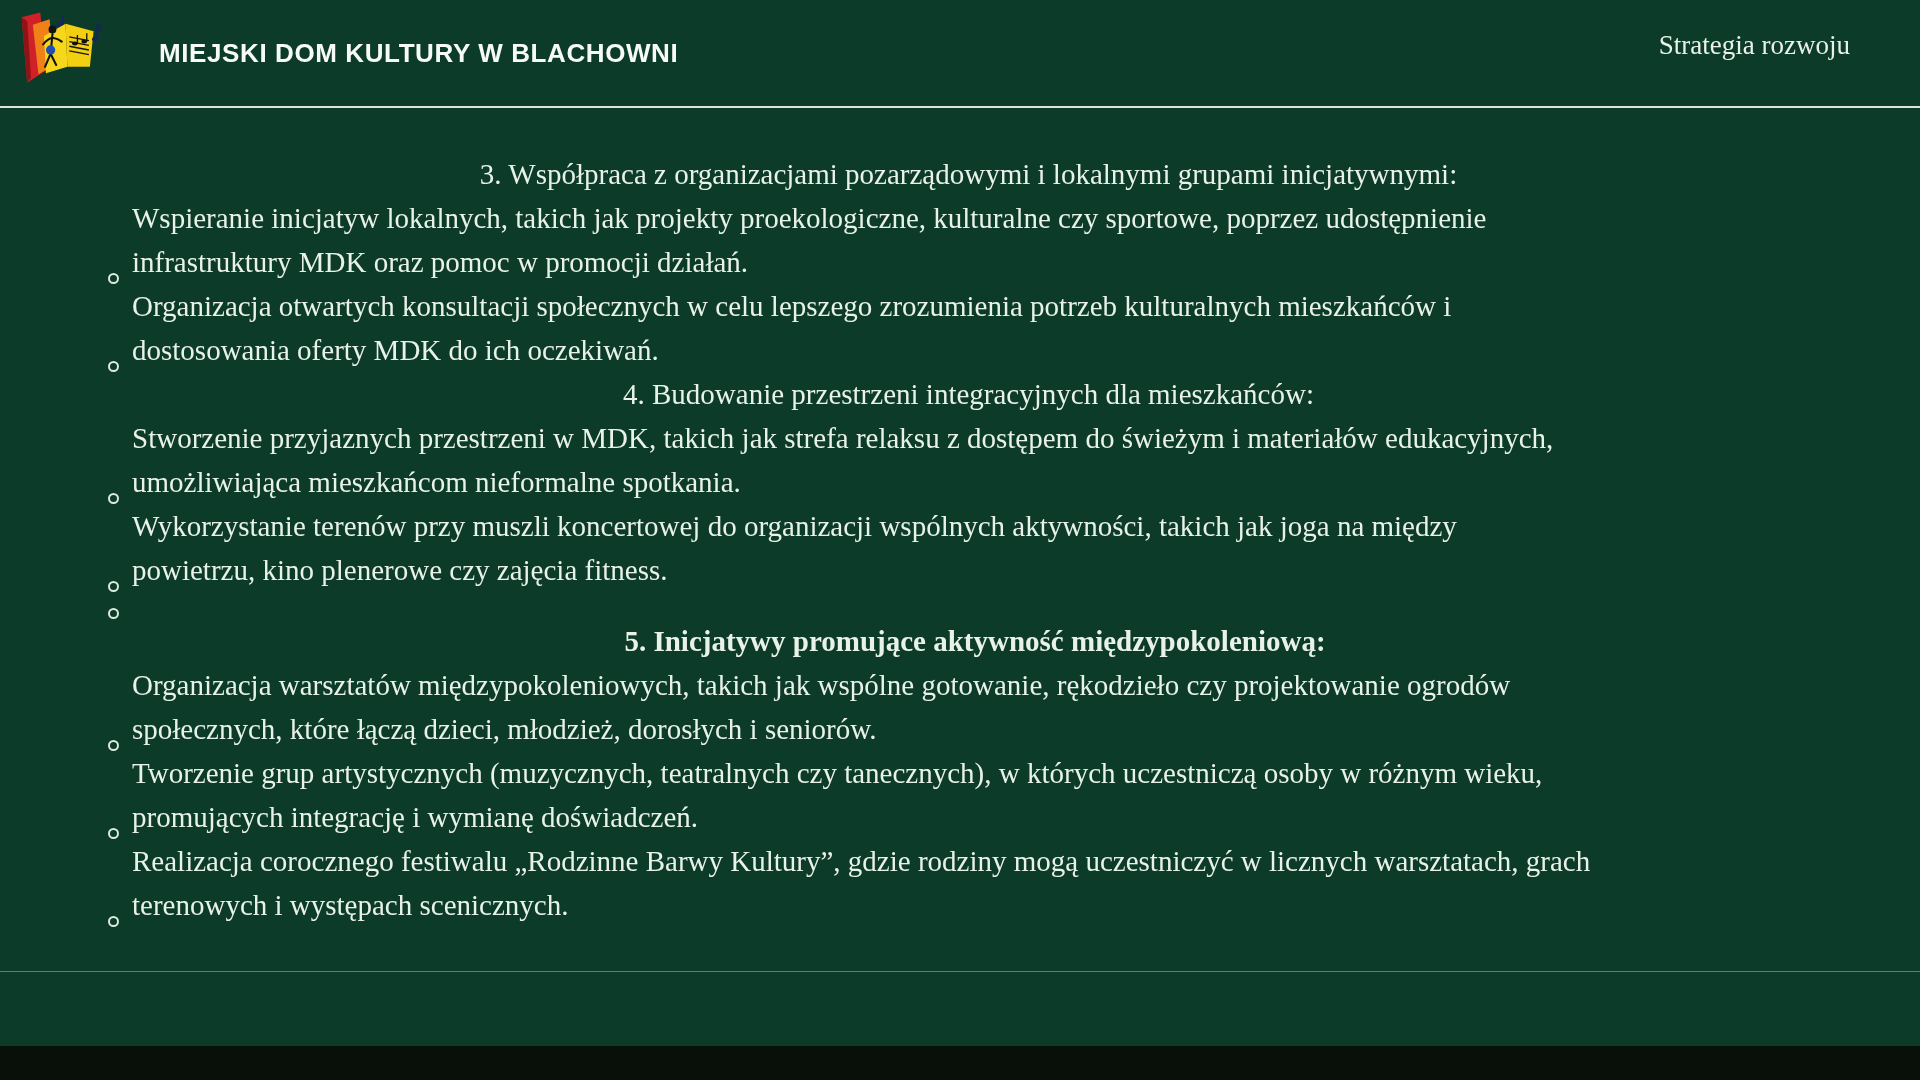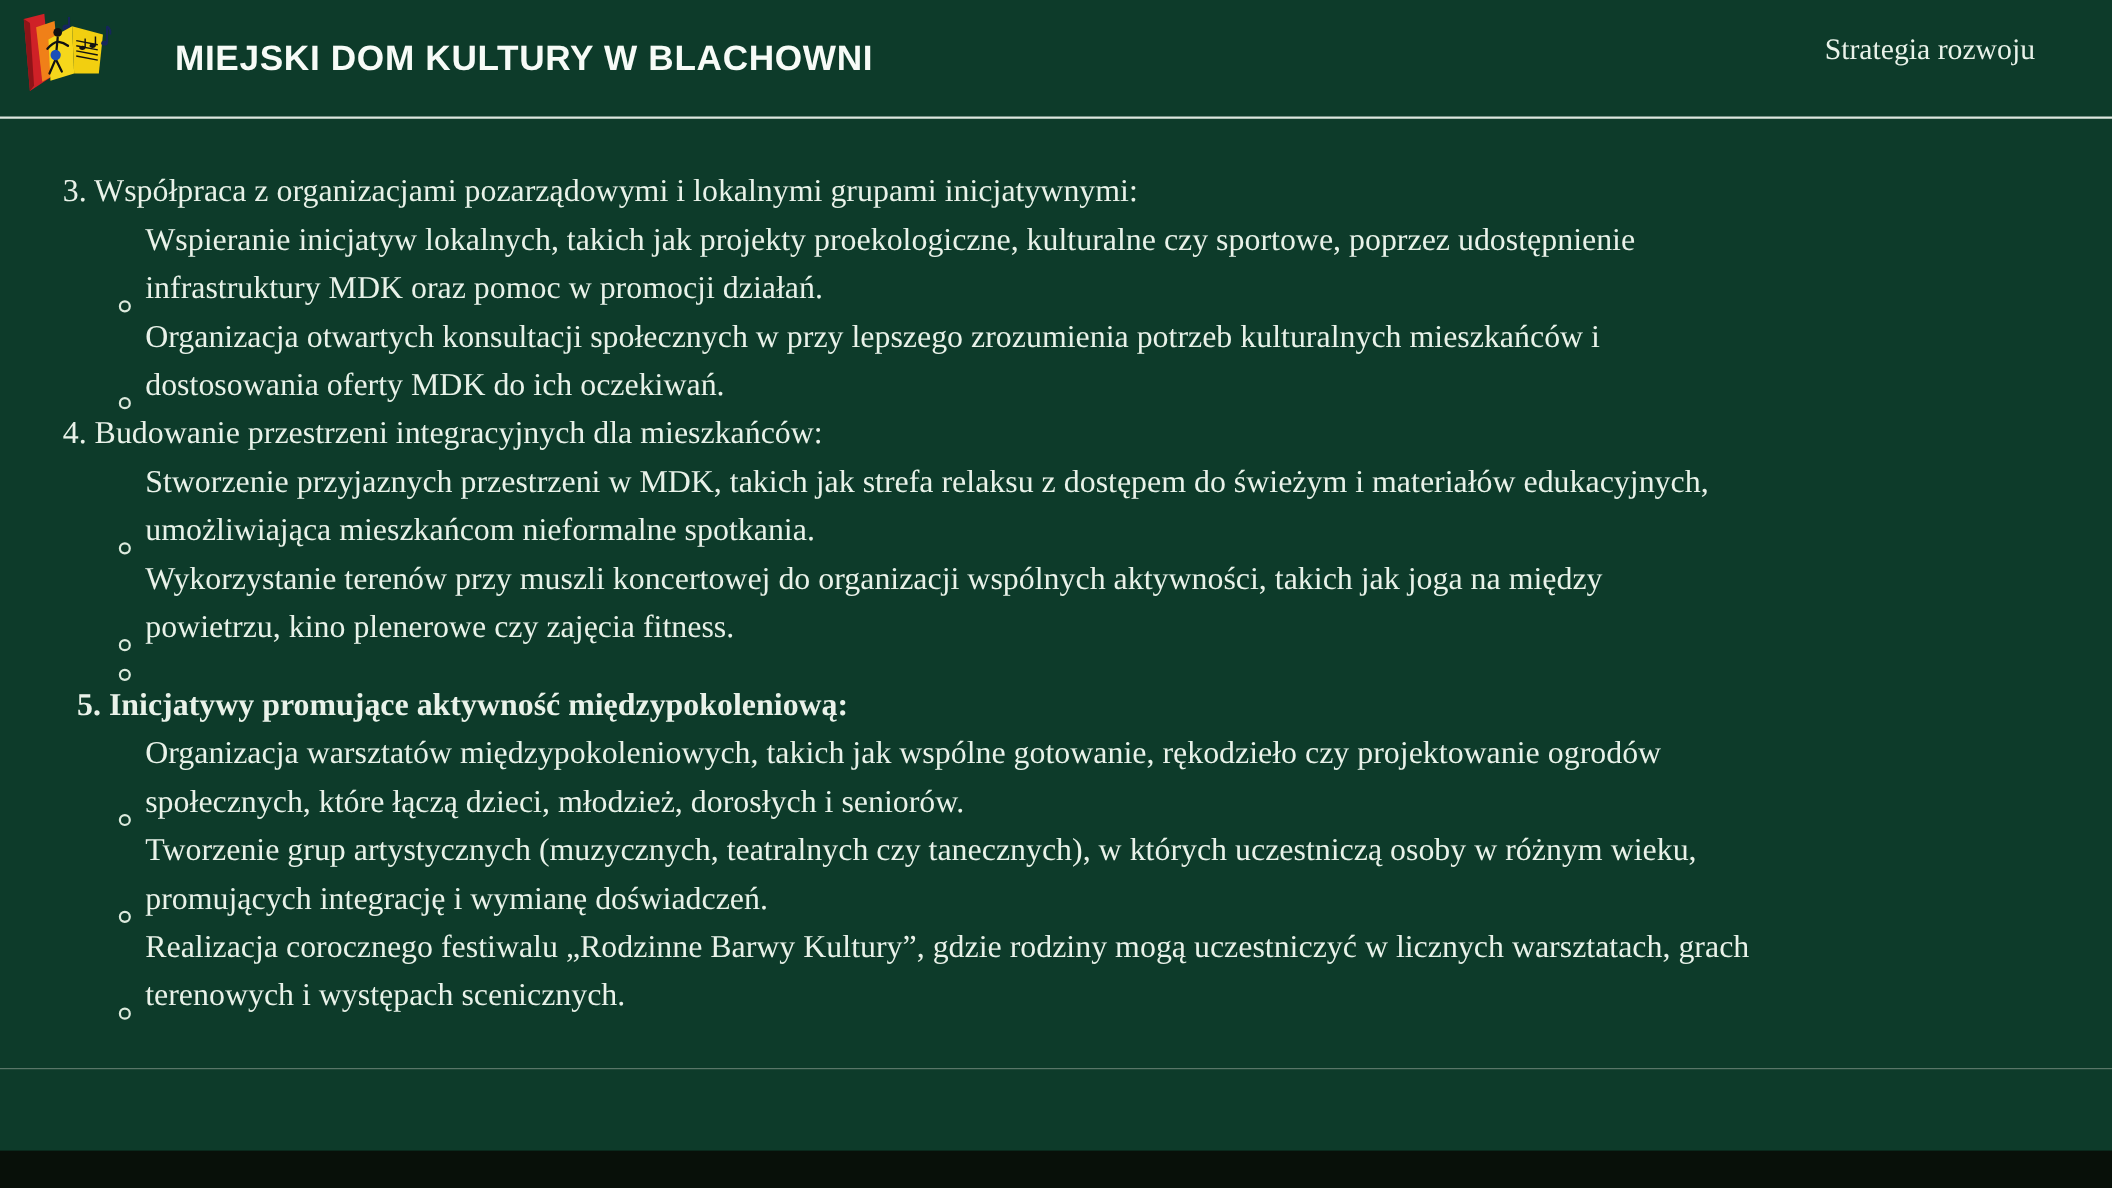--- a/index.html
+++ b/index.html
@@ -18,37 +18,37 @@
     border-bottom:2px solid rgba(238,245,238,0.92);
     box-sizing:border-box;
   }
   .logo {
     position:absolute; left:16px; top:11px; width:86px; height:78px;
   }
   .title {
     position:absolute; left:159px; top:0; height:106px;
     display:flex; align-items:center;
     font-family:"Liberation Sans", sans-serif;
-    font-weight:700; font-size:32px; letter-spacing:0.6px;
+    font-weight:700; font-size:26px; letter-spacing:0.6px;
     color:#f7fbf7; white-space:nowrap;
   }
   .subtitle {
     position:absolute; right:70px; top:0; height:90px;
     display:flex; align-items:center;
     font-size:27px; color:#e9f2e9; white-space:nowrap;
   }
 
   
   .main {
     position:absolute; top:110px; left:57px; right:40px;
     padding-top:42px;
     font-size:29px; line-height:44px;
     z-index:2;
   }
-  .item-heading { white-space:pre-line; }
+  .item-heading { white-space:pre-line;text-align:center; }
   .item-5 .item-heading { margin-left:13px;font-weight:bold; }
   .bullet { display:flex; align-items:flex-end; }
   .bullet-marker {
     flex:none;
     width:11px; height:11px;
     border:2px solid #dcead ;
     border:2px solid #dceadd;
     border-radius:50%;
     margin:16px 0 0 51px;
     box-sizing:border-box;
@@ -123,21 +123,21 @@
 
   <section class="item item-3">
     <div class="item-heading">3. Współpraca z organizacjami pozarządowymi i lokalnymi grupami inicjatywnymi:</div>
     <div class="bullet">
       <span class="bullet-marker"></span>
       <div class="bullet-text">Wspieranie inicjatyw lokalnych, takich jak projekty proekologiczne, kulturalne czy sportowe, poprzez udostępnienie
 infrastruktury MDK oraz pomoc w promocji działań.</div>
     </div>
     <div class="bullet">
       <span class="bullet-marker"></span>
-      <div class="bullet-text">Organizacja otwartych konsultacji społecznych w przy lepszego zrozumienia potrzeb kulturalnych mieszkańców i
+      <div class="bullet-text">Organizacja otwartych konsultacji społecznych w celu lepszego zrozumienia potrzeb kulturalnych mieszkańców i
 dostosowania oferty MDK do ich oczekiwań.</div>
     </div>
   </section>
 
   <section class="item item-4">
     <div class="item-heading">4. Budowanie przestrzeni integracyjnych dla mieszkańców:</div>
     <div class="bullet">
       <span class="bullet-marker"></span>
       <div class="bullet-text">Stworzenie przyjaznych przestrzeni w MDK, takich jak strefa relaksu z dostępem do świeżym i materiałów edukacyjnych,
 umożliwiająca mieszkańcom nieformalne spotkania.</div>

